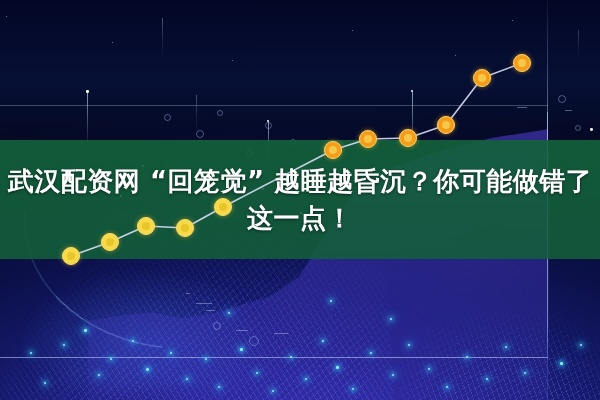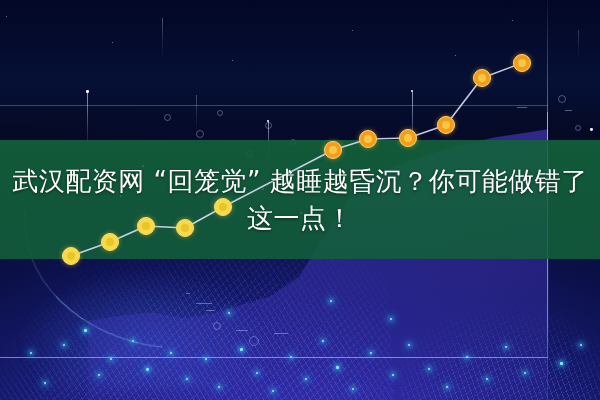--- a/index.html
+++ b/index.html
@@ -107,21 +107,21 @@
   .green-band-inner{
     position:absolute;inset:0;
     background:linear-gradient(180deg, rgba(22,104,62,.30) 0%, rgba(16,88,52,.10) 100%);
   }
   .title{
     position:absolute;left:0;right:0;top:140px;height:119px;
     display:flex;flex-direction:column;align-items:center;justify-content:center;
     text-align:center;
     color:#fff;
     font-size:26px;
-    font-weight:normal;
+    font-weight:bold;
     line-height:1.42;
     letter-spacing:.5px;
     text-shadow:0 1px 3px rgba(0,0,0,.55);
     padding:0 6px;
     box-sizing:border-box;
     white-space:pre-line;
   }
   
   .chart-svg{position:absolute;left:0;top:0;width:600px;height:400px;}
   .marker{

